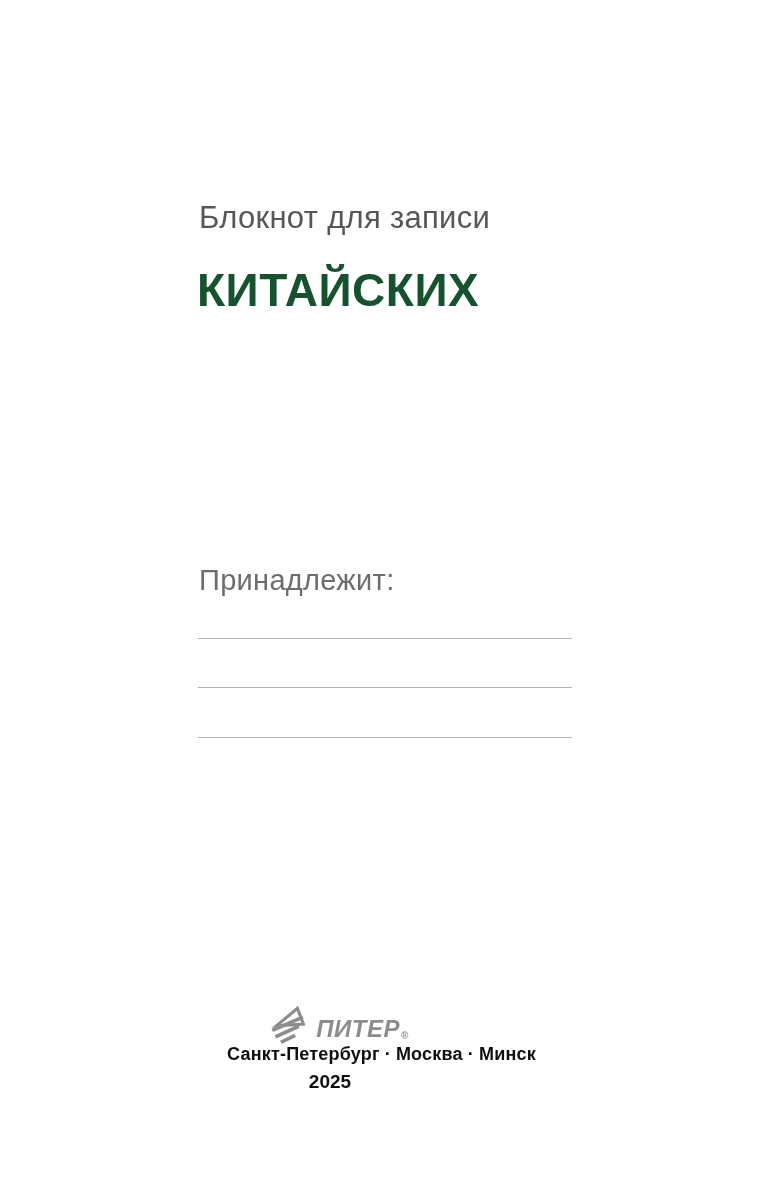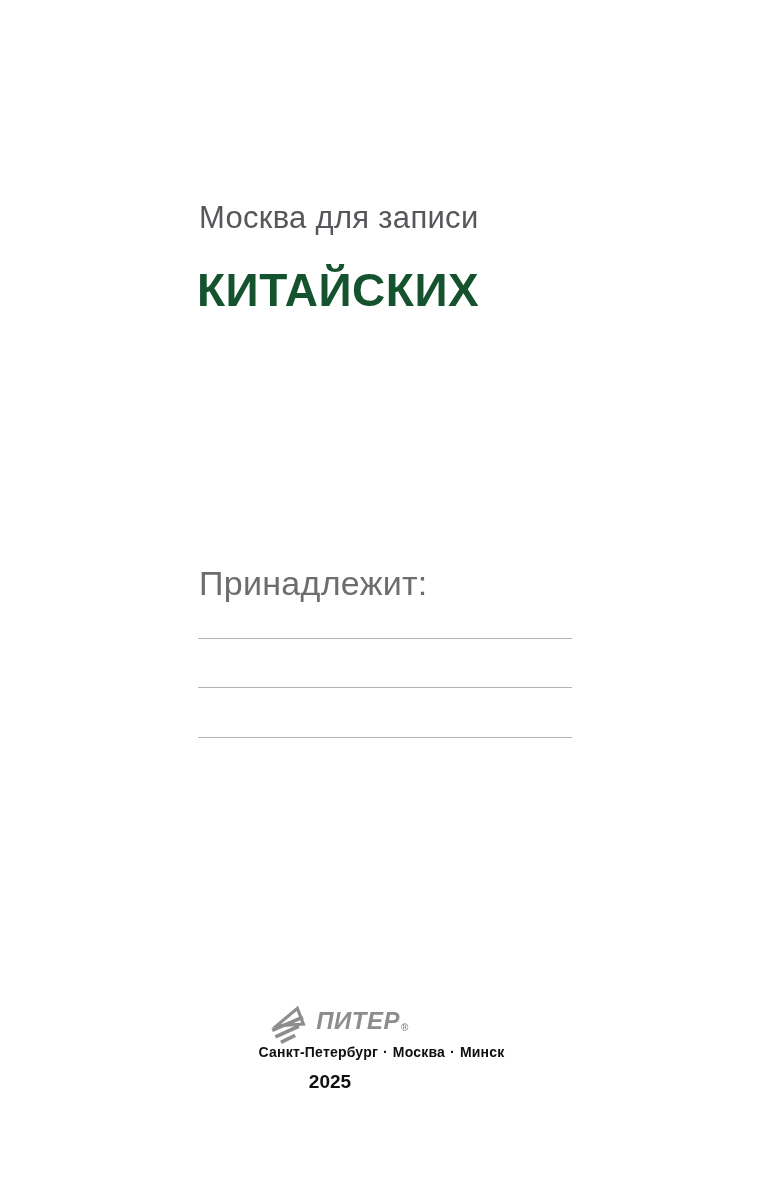--- a/index.html
+++ b/index.html
@@ -32,21 +32,21 @@
     letter-spacing: 0.5px;
     color: #14532d;
     line-height: 55px;
   }
 
   
   .owner-label {
     position: absolute;
     left: 199px;
     top: 564px;
-    font-size: 34px;
+    font-size: 29px;
     font-weight: 400;
     letter-spacing: 0.3px;
     color: #6d6d6f;
     line-height: 1.15;
   }
   .rule {
     position: absolute;
     left: 198px;
     width: 374px;
     height: 0;
@@ -57,21 +57,21 @@
   .rule.r3 { top: 737px; }
 
   
   .logo-row {
     position: absolute;
     left: 0;
     top: 1002px;
     width: 677px;
     display: flex;
     justify-content: center;
-    align-items: flex-start;
+    align-items: flex-end;
   }
   .logo-icon { display: block; margin-right: 3px; margin-top: 2px; }
   .logo-text {
     font-size: 24px;
     font-weight: 800;
     font-style: italic;
     letter-spacing: 0.5px;
     color: #8d8d8d;
     line-height: 38px;
   }
@@ -84,21 +84,21 @@
     top: 7px;
     left: 1px;
     font-style: normal;
   }
   .cities {
     position: absolute;
     left: 0;
     top: 1044px;
     width: 763px;
     text-align: center;
-    font-size: 14px;
+    font-size: 18px;
     font-weight: 700;
     color: #0f0f0f;
     letter-spacing: 0.2px;
   }
   .cities .sep { margin: 0 5px; }
   .year {
     position: absolute;
     left: 0;
     top: 1071px;
     width: 660px;
@@ -106,21 +106,21 @@
     font-size: 19px;
     font-weight: 700;
     color: #0f0f0f;
   }
 </style>
 </head>
 <body>
 
 <div class="page">
 
-  <div class="subtitle">Москва для записи</div>
+  <div class="subtitle">Блокнот для записи</div>
 
   <div class="title">
     <div>КИТАЙСКИХ</div>
   </div>
 
   <div class="owner-label">Принадлежит:</div>
 
   <div class="rule r1"></div>
   <div class="rule r2"></div>
   <div class="rule r3"></div>

